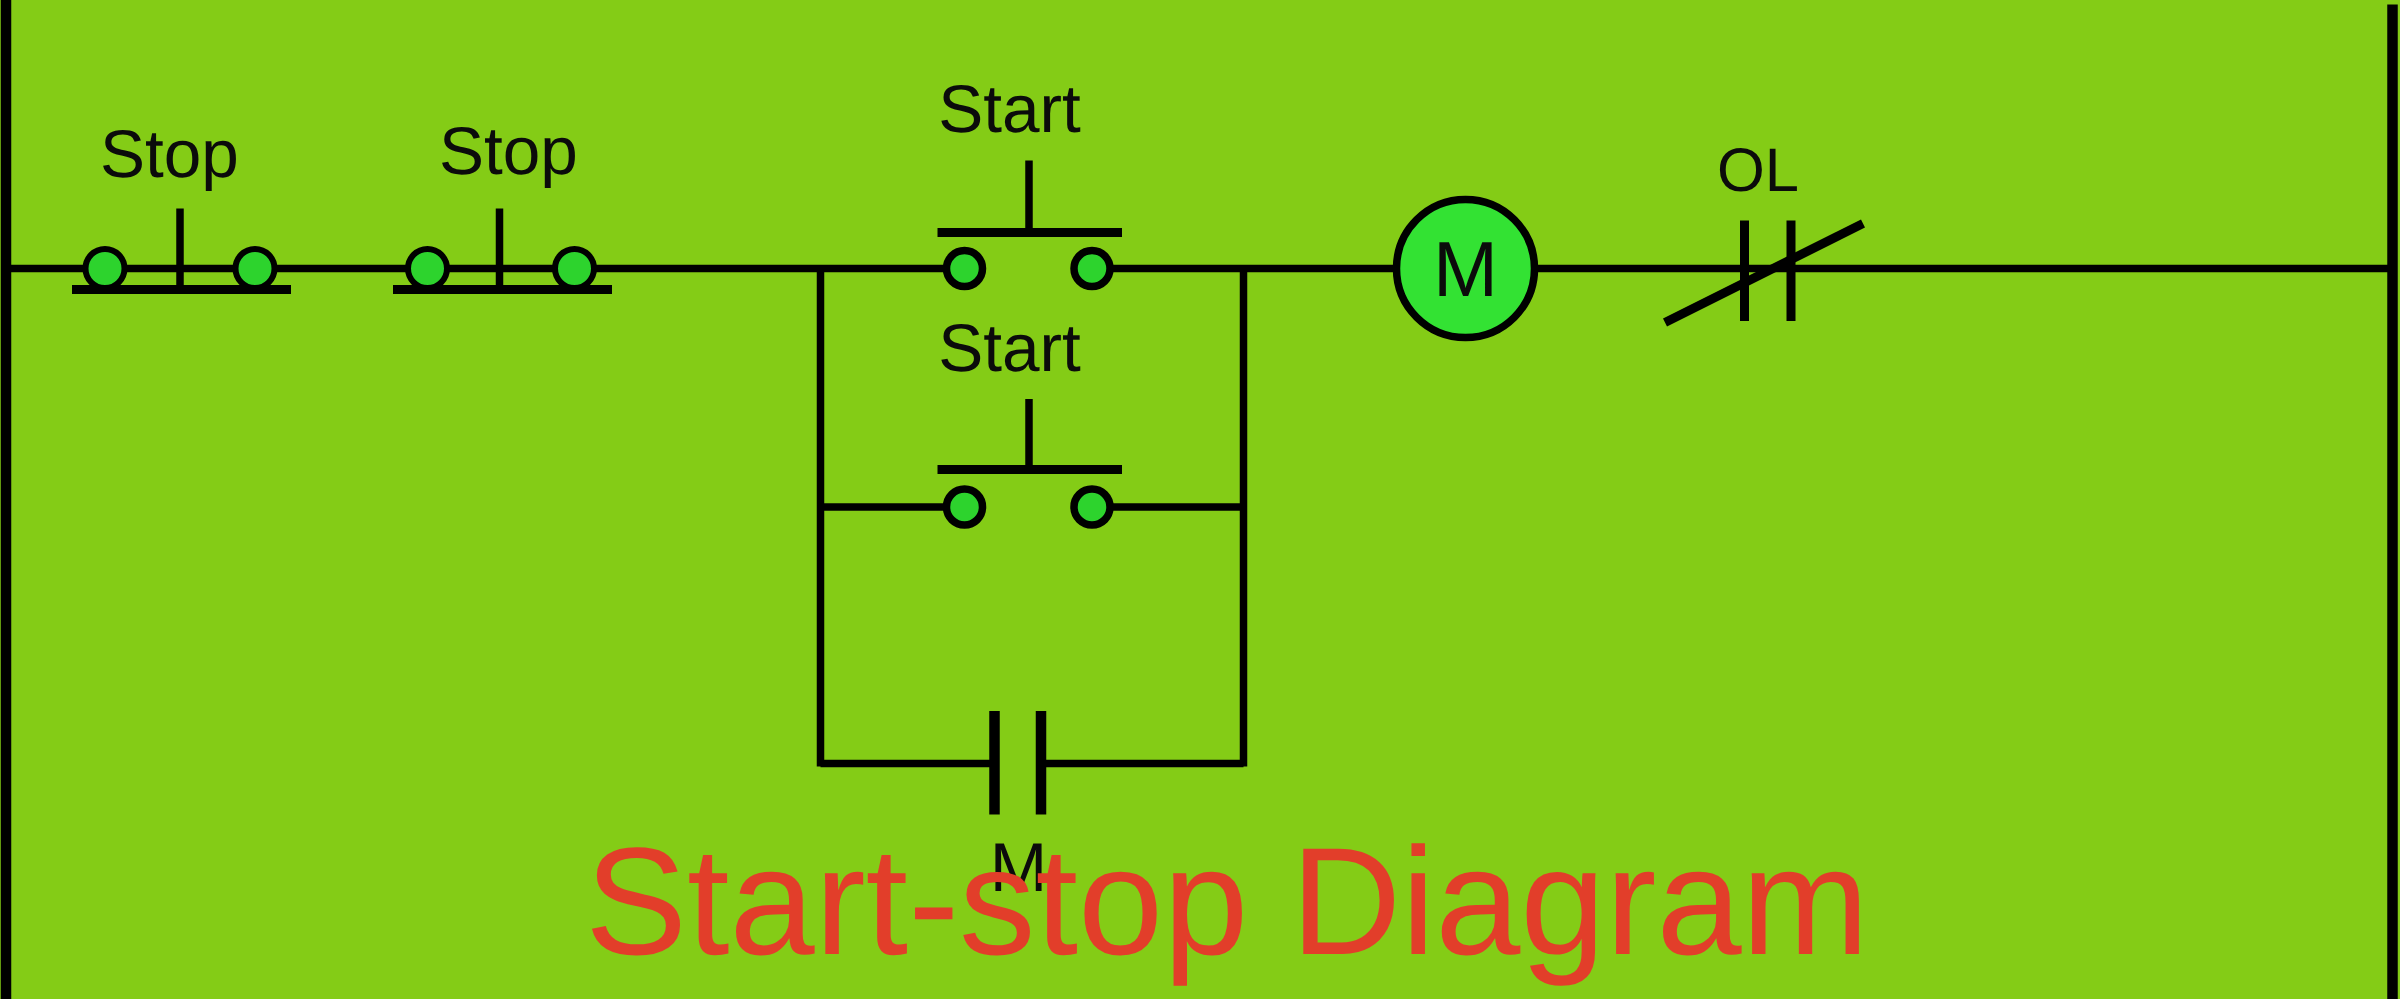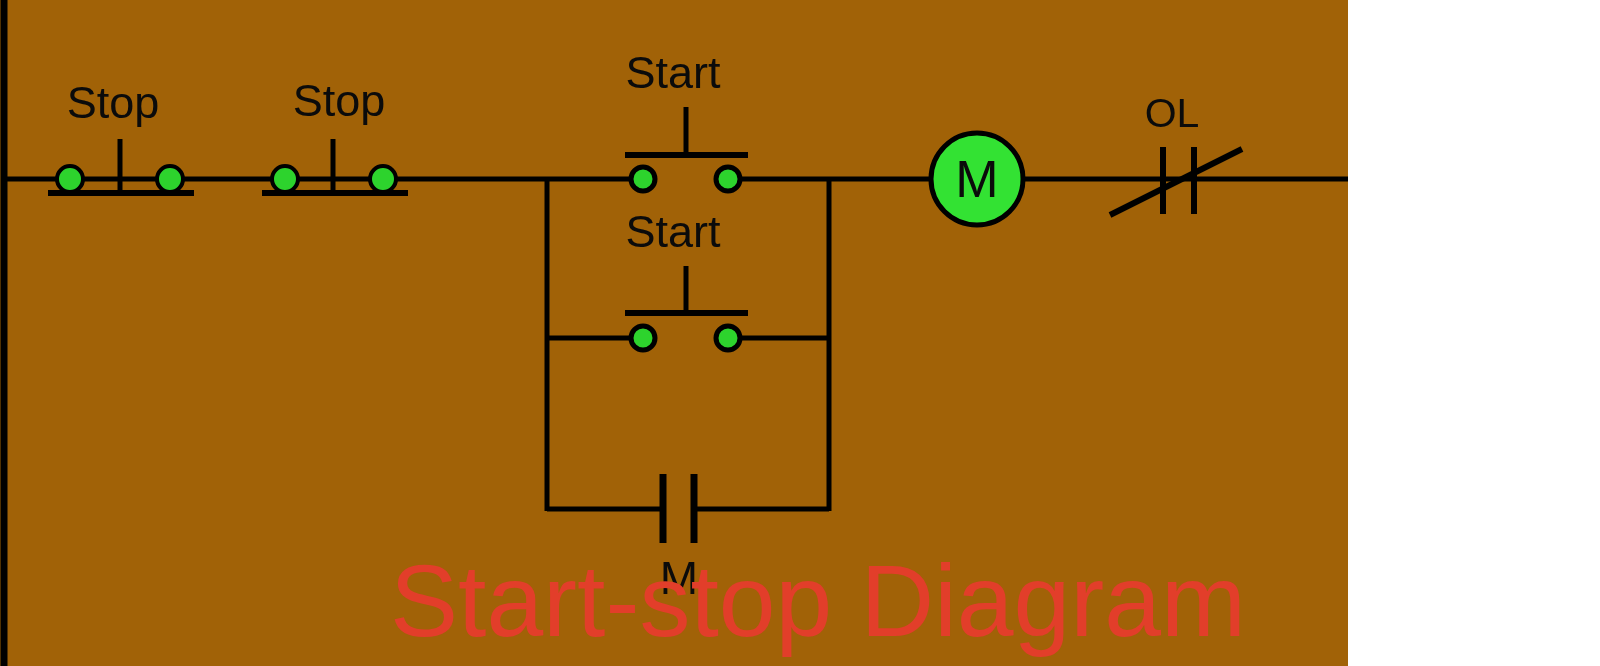--- a/index.html
+++ b/index.html
@@ -1,16 +1,16 @@
 <!DOCTYPE html>
 <html><head>
 <meta charset="utf-8">
 <style>
   html,body{margin:0;padding:0;background:#ffffff;}
-  .stage{position:relative;width:1348px;height:666px;background:#a16207;overflow:hidden;}
+  .stage{position:relative;width:1600px;height:666px;background:#84cc16;overflow:hidden;}
   svg{display:block;}
   .wire{stroke:#000000;fill:none;}
   .lbl{font-family:"Liberation Sans", sans-serif;fill:#0b0b0b;}
   .lbl-45{font-size:45px;}
   .lbl-41{font-size:41px;}
   .lbl-46{font-size:46px;}
   .motor-letter{font-family:"Liberation Sans", sans-serif;font-size:52px;fill:#0b0b0b;}
   .title-text{font-family:"Liberation Sans", sans-serif;font-size:102px;}
 </style>
 </head>

